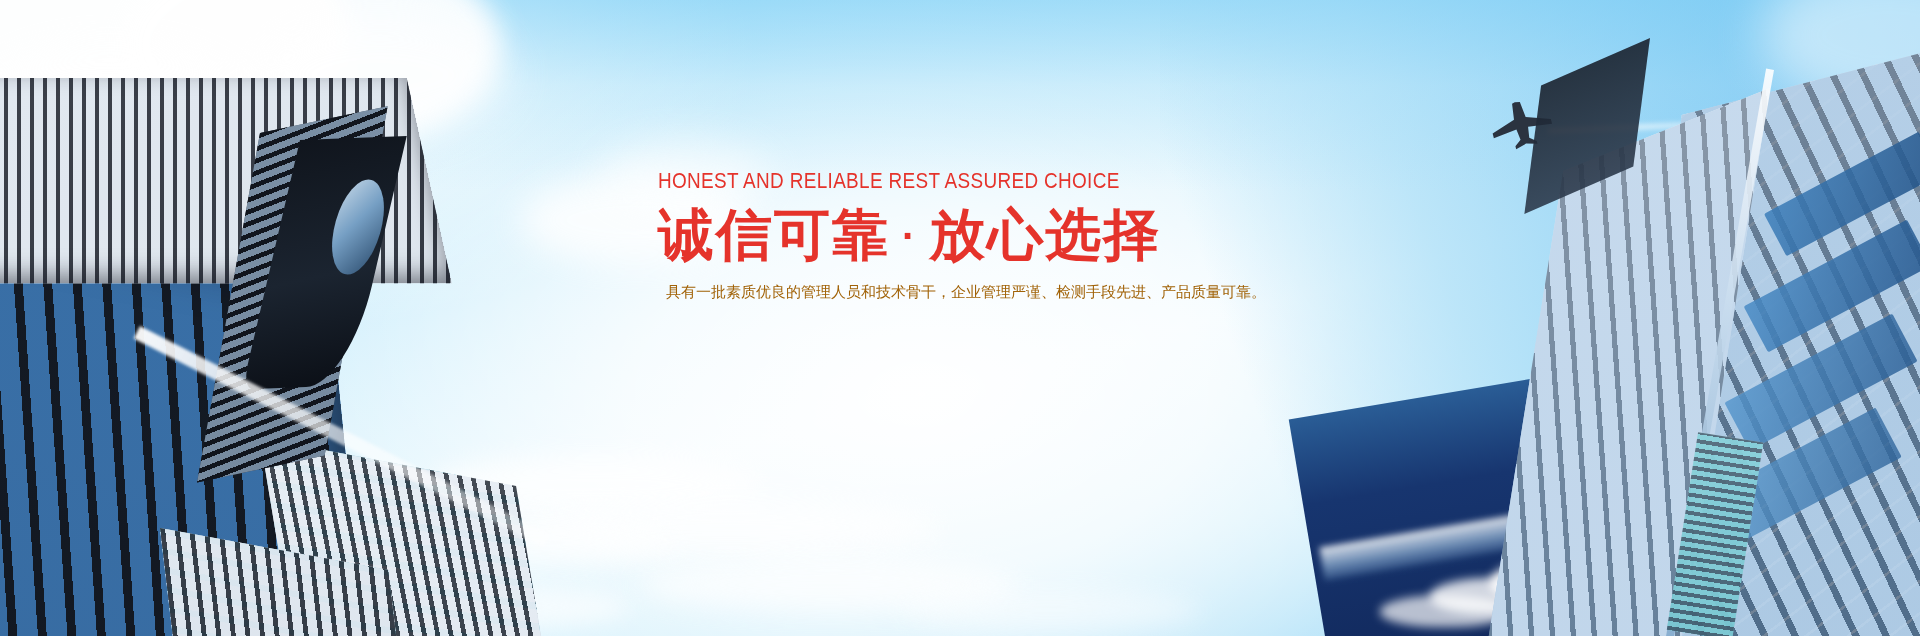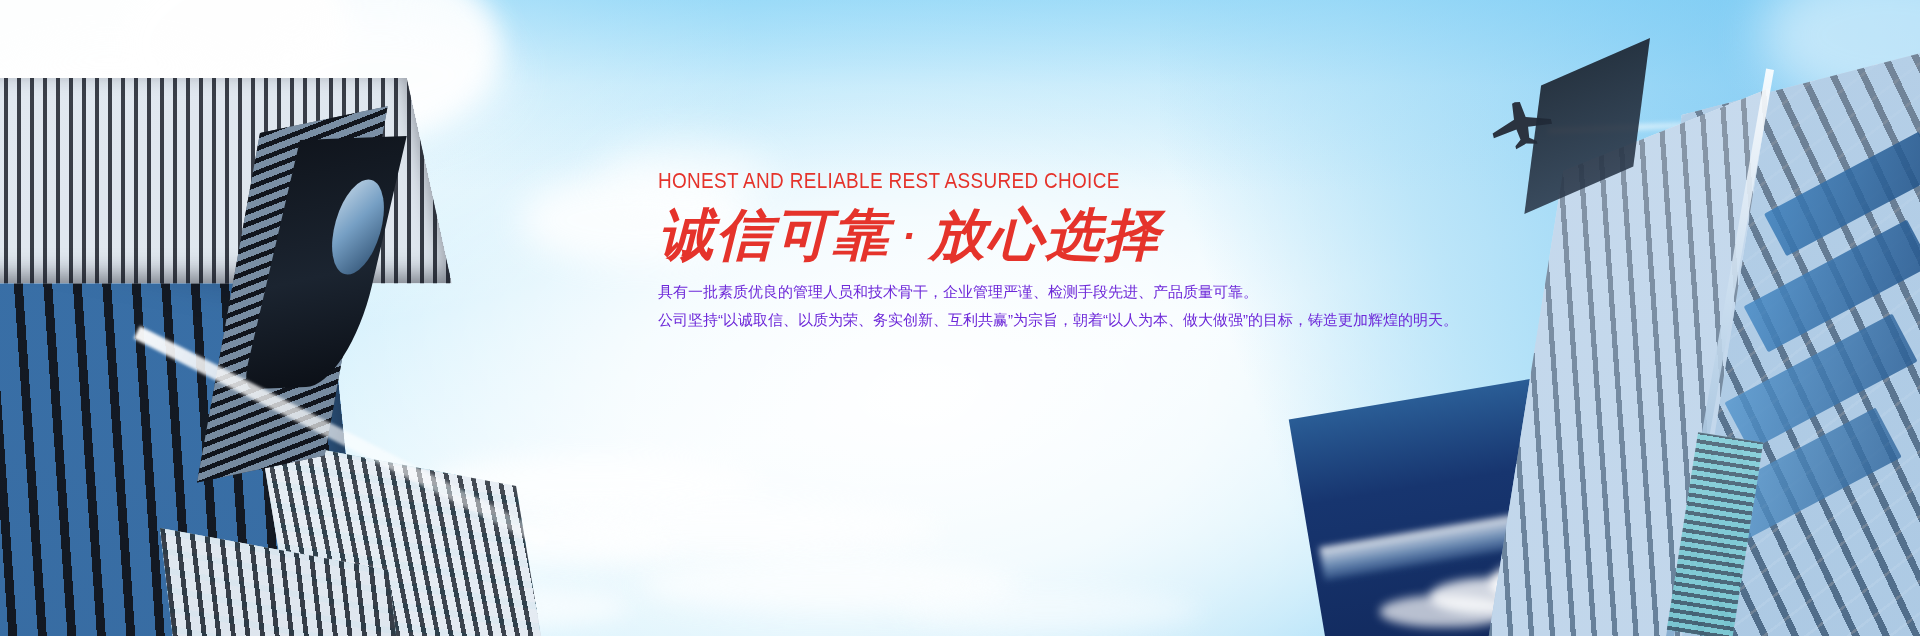--- a/index.html
+++ b/index.html
@@ -218,28 +218,27 @@
     margin:0 0 13px 0;
   }
   .headline{
     color:#E5332B;
     font-size:56px;
     font-weight:bold;
     line-height:1.06;
     letter-spacing:2px;
     margin:0 0 16px 0;
     white-space:nowrap;
-    font-style:italic;
   }
   .headline .dot{padding:0 12px;font-size:40px;vertical-align:4px;}
   .sub{
-    color:#6d28d9;
+    color:#a16207;
     font-size:15px;
     line-height:1.62;
-    margin:0;
+    margin:8px;
     white-space:nowrap;
   }
   .sub + .sub{margin-top:3px;}
 </style>
 </head>
 <body>
 
 <div class="banner">
 
   <div class="sky"></div>
@@ -300,16 +299,15 @@
     <div class="br-faceB"></div>
     <div class="br-corner"></div>
     <div class="br-topdark"></div>
     <div class="br-thin"></div>
   </div>
 
   <div class="copy">
     <p class="eyebrow">HONEST AND RELIABLE  REST ASSURED CHOICE</p>
     <h1 class="headline"><span>诚信可靠</span><span class="dot">·</span><span>放心选择</span></h1>
     <p class="sub">具有一批素质优良的管理人员和技术骨干，企业管理严谨、检测手段先进、产品质量可靠。</p>
-    <p class="sub">公司坚持“以诚取信、以质为荣、务实创新、互利共赢”为宗旨，朝着“以人为本、做大做强”的目标，铸造更加辉煌的明天。</p>
   </div>
 
 </div>
 
 </body></html>

